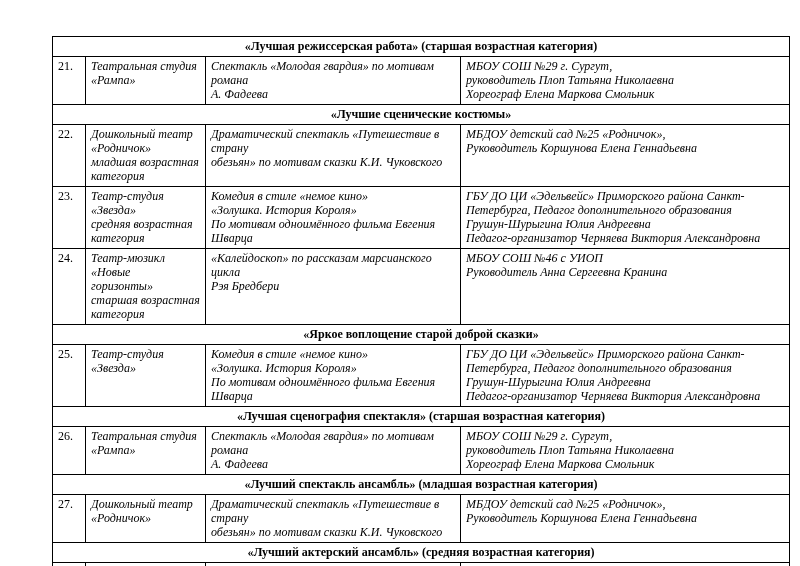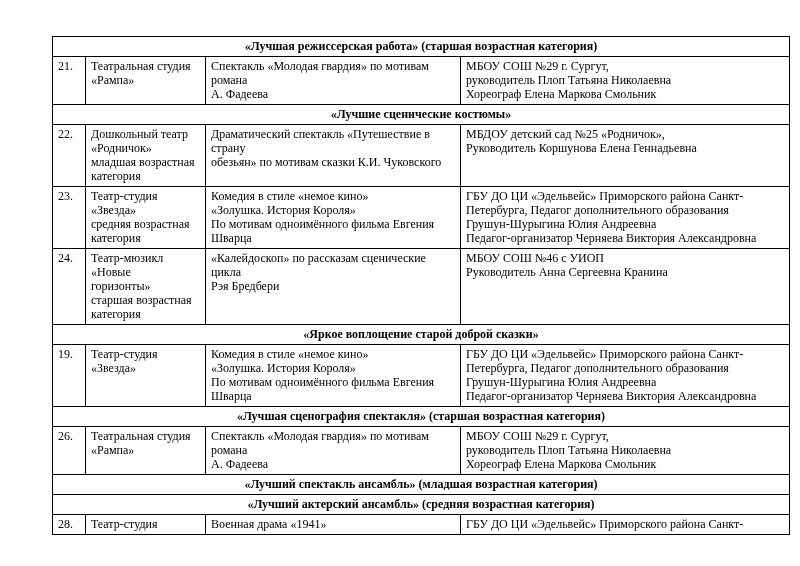--- a/index.html
+++ b/index.html
@@ -38,20 +38,21 @@
     padding: 3px 4px;
     white-space: normal;
   }
   td.cell-num {
     padding-left: 6px;
     font-family: Liberation Serif, serif;
   }
   td.cell-studio, td.cell-performance, td.cell-institution {
     padding-top: 3px;
     padding-bottom: 6px;
+    font-style: italic;
   }
 </style>
 </head>
 <body>
 
 <div class="page">
   <table class="awards">
     <colgroup>
       <col style="width:33px">
       <col style="width:120px">
@@ -99,30 +100,30 @@
 Петербурга, Педагог дополнительного образования
 Грушун-Шурыгина Юлия Андреевна
 Педагог-организатор Черняева Виктория Александровна</td>
         </tr>
         <tr>
           <td class="cell-num">24.</td>
           <td class="cell-studio">Театр-мюзикл «Новые
 горизонты»
 старшая возрастная
 категория</td>
-          <td class="cell-performance">«Калейдоскоп» по рассказам сценические цикла
+          <td class="cell-performance">«Калейдоскоп» по рассказам марсианского цикла
 Рэя Бредбери</td>
           <td class="cell-institution">МБОУ СОШ №46 с УИОП
 Руководитель Анна Сергеевна Кранина</td>
         </tr>
         <tr>
           <td colspan="4" class="section-header">«Яркое воплощение старой доброй сказки»</td>
         </tr>
         <tr>
-          <td class="cell-num">19.</td>
+          <td class="cell-num">25.</td>
           <td class="cell-studio">Театр-студия
 «Звезда»</td>
           <td class="cell-performance">Комедия в стиле «немое кино»
 «Золушка. История Короля»
 По мотивам одноимённого фильма Евгения
 Шварца</td>
           <td class="cell-institution">ГБУ ДО ЦИ «Эдельвейс» Приморского района Санкт-
 Петербурга, Педагог дополнительного образования
 Грушун-Шурыгина Юлия Андреевна
 Педагог-организатор Черняева Виктория Александровна</td>
@@ -137,20 +138,29 @@
           <td class="cell-performance">Спектакль «Молодая гвардия» по мотивам романа
 А. Фадеева</td>
           <td class="cell-institution">МБОУ СОШ №29 г. Сургут,
 руководитель Плоп Татьяна Николаевна
 Хореограф Елена Маркова Смольник</td>
         </tr>
         <tr>
           <td colspan="4" class="section-header">«Лучший спектакль ансамбль» (младшая возрастная категория)</td>
         </tr>
         <tr>
+          <td class="cell-num">27.</td>
+          <td class="cell-studio">Дошкольный театр
+«Родничок»</td>
+          <td class="cell-performance">Драматический спектакль «Путешествие в страну
+обезьян» по мотивам сказки К.И. Чуковского</td>
+          <td class="cell-institution">МБДОУ детский сад №25 «Родничок»,
+Руководитель Коршунова Елена Геннадьевна</td>
+        </tr>
+        <tr>
           <td colspan="4" class="section-header">«Лучший актерский ансамбль» (средняя возрастная категория)</td>
         </tr>
         <tr>
           <td class="cell-num">28.</td>
           <td class="cell-studio">Театр-студия</td>
           <td class="cell-performance">Военная драма «1941»</td>
           <td class="cell-institution">ГБУ ДО ЦИ «Эдельвейс» Приморского района Санкт-</td>
         </tr>
       </tbody>
   </table>

